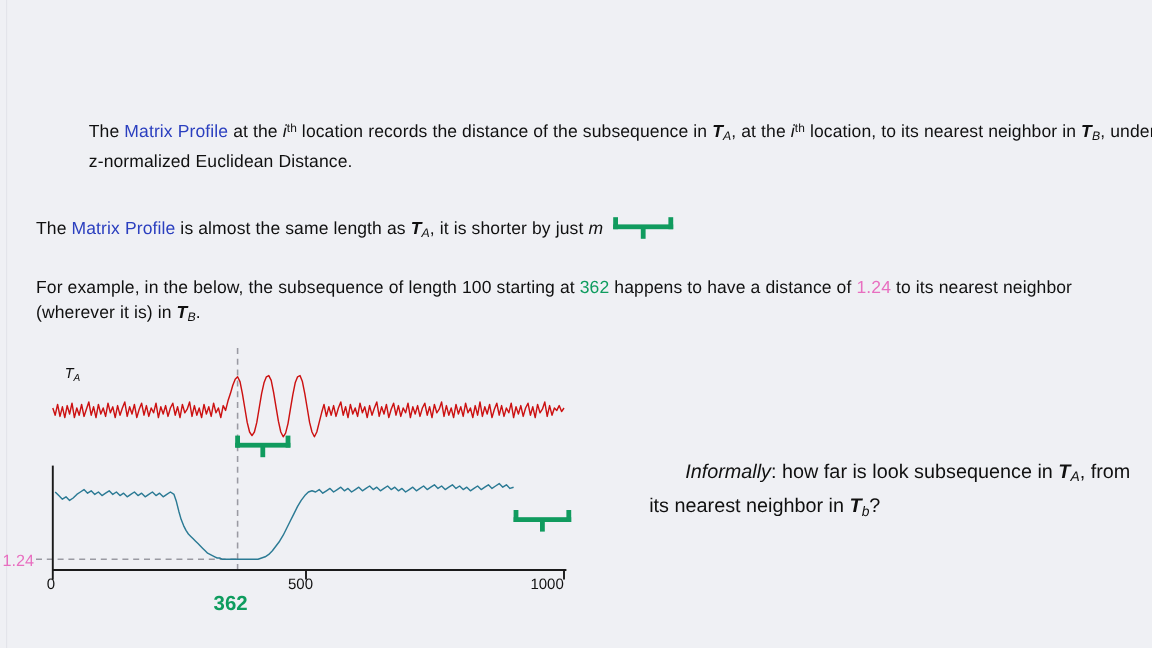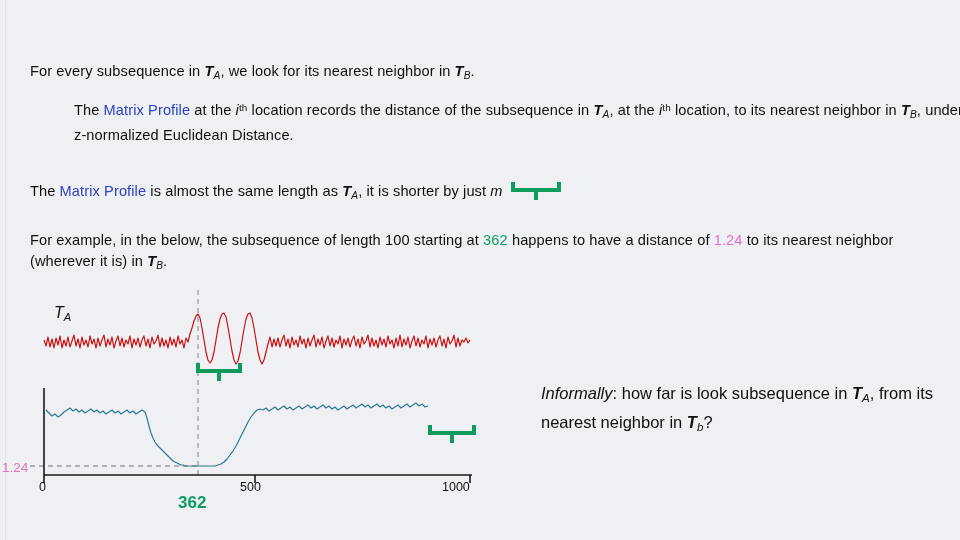--- a/index.html
+++ b/index.html
@@ -111,21 +111,21 @@
     top: 290px;
     width: 520px;
     height: 250px;
   }
   .chart svg { display: block; }
 
   .ta-label {
     position: absolute;
     left: 54px;
     top: 14px;
-    font-size: 16px;
+    font-size: 12px;
     font-style: italic;
     color: #111;
   }
   .ta-label .sub { font-size: 0.7em; }
 
   .ylabel-124 {
     position: absolute;
     left: 2px;
     top: 170px;
     font-size: 13.5px;
@@ -166,32 +166,29 @@
   
   .informal {
     position: absolute;
     left: 541px;
     top: 381px;
     width: 404px;
     font-size: 16.5px;
     line-height: 24px;
     color: #101010;
   }
-  .informal .it { font-style: italic; }
+  .informal .it { font-style: italic; margin-left: 30px; }
 </style>
 </head>
 <body>
 
 <div class="slide">
   <div class="edge-rule"></div>
 
 
-  <div class="body-text p2">
-    <span>For every subsequence in </span><span class="tvar">T</span><span class="sub">A</span><span>, we look for its nearest neighbor in </span><span class="tvar">T</span><span class="sub">B</span><span>.</span>
-  </div>
 
   <div class="body-text p3">
     <span>The </span><span class="mp">Matrix Profile</span><span> at the </span><span class="var">i</span><span class="sup">th</span><span> location records the distance of the subsequence in </span><span class="tvar">T</span><span class="sub">A</span><span>, at the </span><span class="var">i</span><span class="sup">th</span><span> location, to its nearest neighbor in </span><span class="tvar">T</span><span class="sub">B</span><span>, under z-normalized Euclidean Distance.</span>
   </div>
 
   <div class="body-text p4">
     <span>The </span><span class="mp">Matrix Profile</span><span> is almost the same length as </span><span class="tvar">T</span><span class="sub">A</span><span>, it is shorter by just </span><span class="var">m</span>&nbsp;&nbsp;<span class="brace brace-inline">
         <span class="tickL"></span><span class="bar"></span><span class="tickR"></span><span class="stem"></span>
     </span>
   </div>

